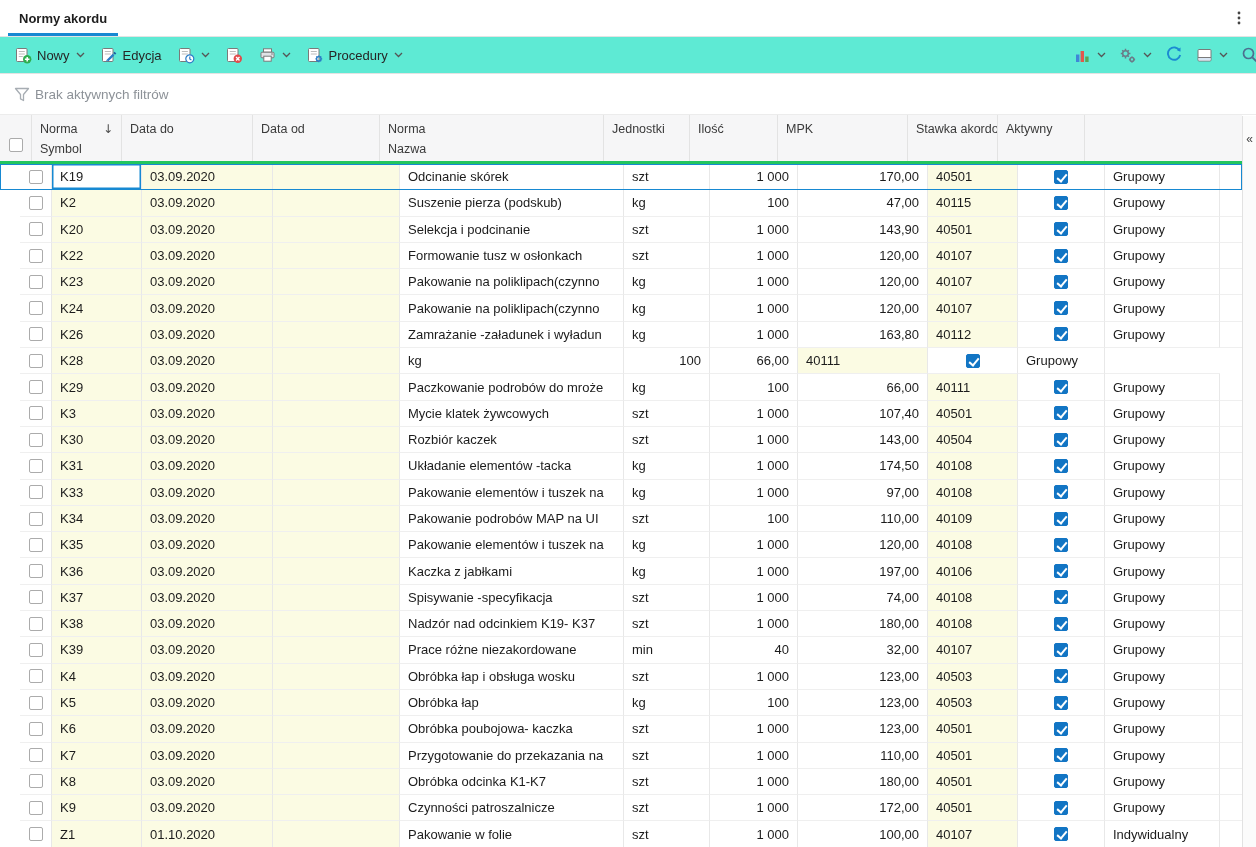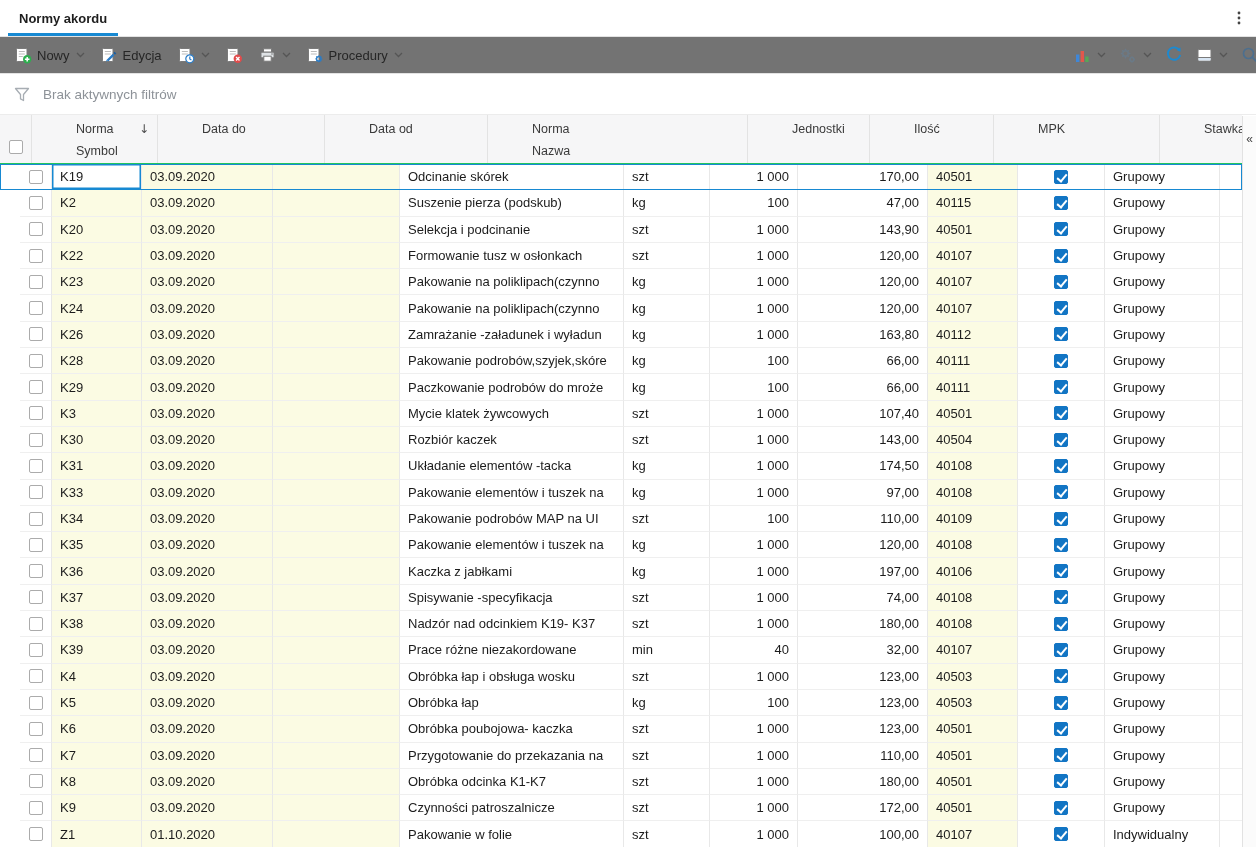--- a/index.html
+++ b/index.html
@@ -10,39 +10,39 @@
     --accent:#1789d2; --highlight-cell:#fbfbe3; --header-bg:#f6f6f7; --filter-text:#8d9298;
   }
   .app { position:relative; width:1256px; height:847px; overflow:hidden; background:#fff; }
 
   
   .tabbar { height:37px; border-bottom:1px solid #e3e3e3; display:flex; align-items:stretch; position:relative; background:#fff; }
   .tab { margin-left:8px; padding:4px 11px 0; display:flex; align-items:center; font-size:13px; font-weight:700; color:#1e1e1e; border-bottom:3px solid var(--accent); }
   .tab-menu { position:absolute; right:6px; top:50%; transform:translateY(-50%); width:22px; height:22px; display:flex; align-items:center; justify-content:center; }
 
   
-  .toolbar { height:37px; border-bottom:1px solid #e3e3e3; display:flex; align-items:center; padding-left:8px; gap:2px; background:#737373; }
+  .toolbar { height:37px; border-bottom:1px solid #e3e3e3; display:flex; align-items:center; padding-left:8px; gap:2px; background:#5eead4; }
   .tbtn { display:flex; align-items:center; gap:5px; padding:4px 7px; border-radius:3px; font-size:13px; color:#262626; }
   .tbtn svg { display:block; }
   .chev { margin-left:1px; display:block; }
   .toolbar-right { margin-left:auto; display:flex; align-items:center; gap:3px; }
   .toolbar-right .tbtn { padding:4px 5px; }
   .tbtn.clip { margin-right:-9px; }
 
   
-  .filterbar { height:41px; display:flex; align-items:center; gap:12px; padding-left:13px; border-bottom:1px solid #ececec; background:#fff; }
+  .filterbar { height:41px; display:flex; align-items:center; gap:4px; padding-left:13px; border-bottom:1px solid #ececec; background:#fff; }
   .filter-text { font-size:13.5px; color:var(--filter-text); }
 
   
   .grid { width:1242px; }
   .grid-header, .grid-row {
     display:grid;
     grid-template-columns:32px 90px 131px 127px 224px 86px 88px 130px 90px 87px 115px minmax(0,1fr);
   }
-  .grid-header { height:49px; background:var(--header-bg); border-bottom:1px solid #22c55e; font-size:12.5px; color:#3a3a3a;gap:36px; }
+  .grid-header { height:49px; background:var(--header-bg); border-bottom:3px solid #22c55e; font-size:12.5px; color:#3a3a3a; }
   .hcell { padding:7px 8px 5px; border-right:1px solid #e3e3e3; overflow:hidden; white-space:nowrap; display:flex; flex-direction:column; justify-content:flex-start; }
   .hcell.two { justify-content:space-between; }
   .hcell.hc-fill { border-right:none; }
   .hl1 { display:flex; justify-content:space-between; align-items:center; }
   .sort { color:#4a4a4a; font-size:12px; font-family:"DejaVu Sans", sans-serif; }
   .hc-check { align-items:center; justify-content:flex-end; padding-bottom:9px; }
 
   .grid-row { height:26.3px; position:relative;padding-left:20px; }
   .cell { display:flex; align-items:center; padding:0 8px; border-right:1px solid #e8e8e8; border-bottom:1px solid #efefef; overflow:hidden; white-space:nowrap; font-size:13px; color:#1c1c1c; background:#fff; }
   .cell.hl { background:var(--highlight-cell); }
@@ -370,21 +370,20 @@
           <div class="cell c-typ">Grupowy</div>
           <div class="cell c-fill"></div>
         </div>
         <div class="grid-row">
           <div class="cell c-check">
             <div class="cb"></div>
           </div>
           <div class="cell c-symbol hl">K28</div>
           <div class="cell c-dataod hl">03.09.2020</div>
           <div class="cell c-datado hl"></div>
-          <div class="cell c-nazwa">Pakowanie podrobów,szyjek,skóre</div>
           <div class="cell c-jedn">kg</div>
           <div class="cell c-ilosc num">100</div>
           <div class="cell c-stawka num">66,00</div>
           <div class="cell c-mpk hl">40111</div>
           <div class="cell c-aktywny">
             <div class="cb checked"></div>
           </div>
           <div class="cell c-typ">Grupowy</div>
           <div class="cell c-fill"></div>
         </div>

